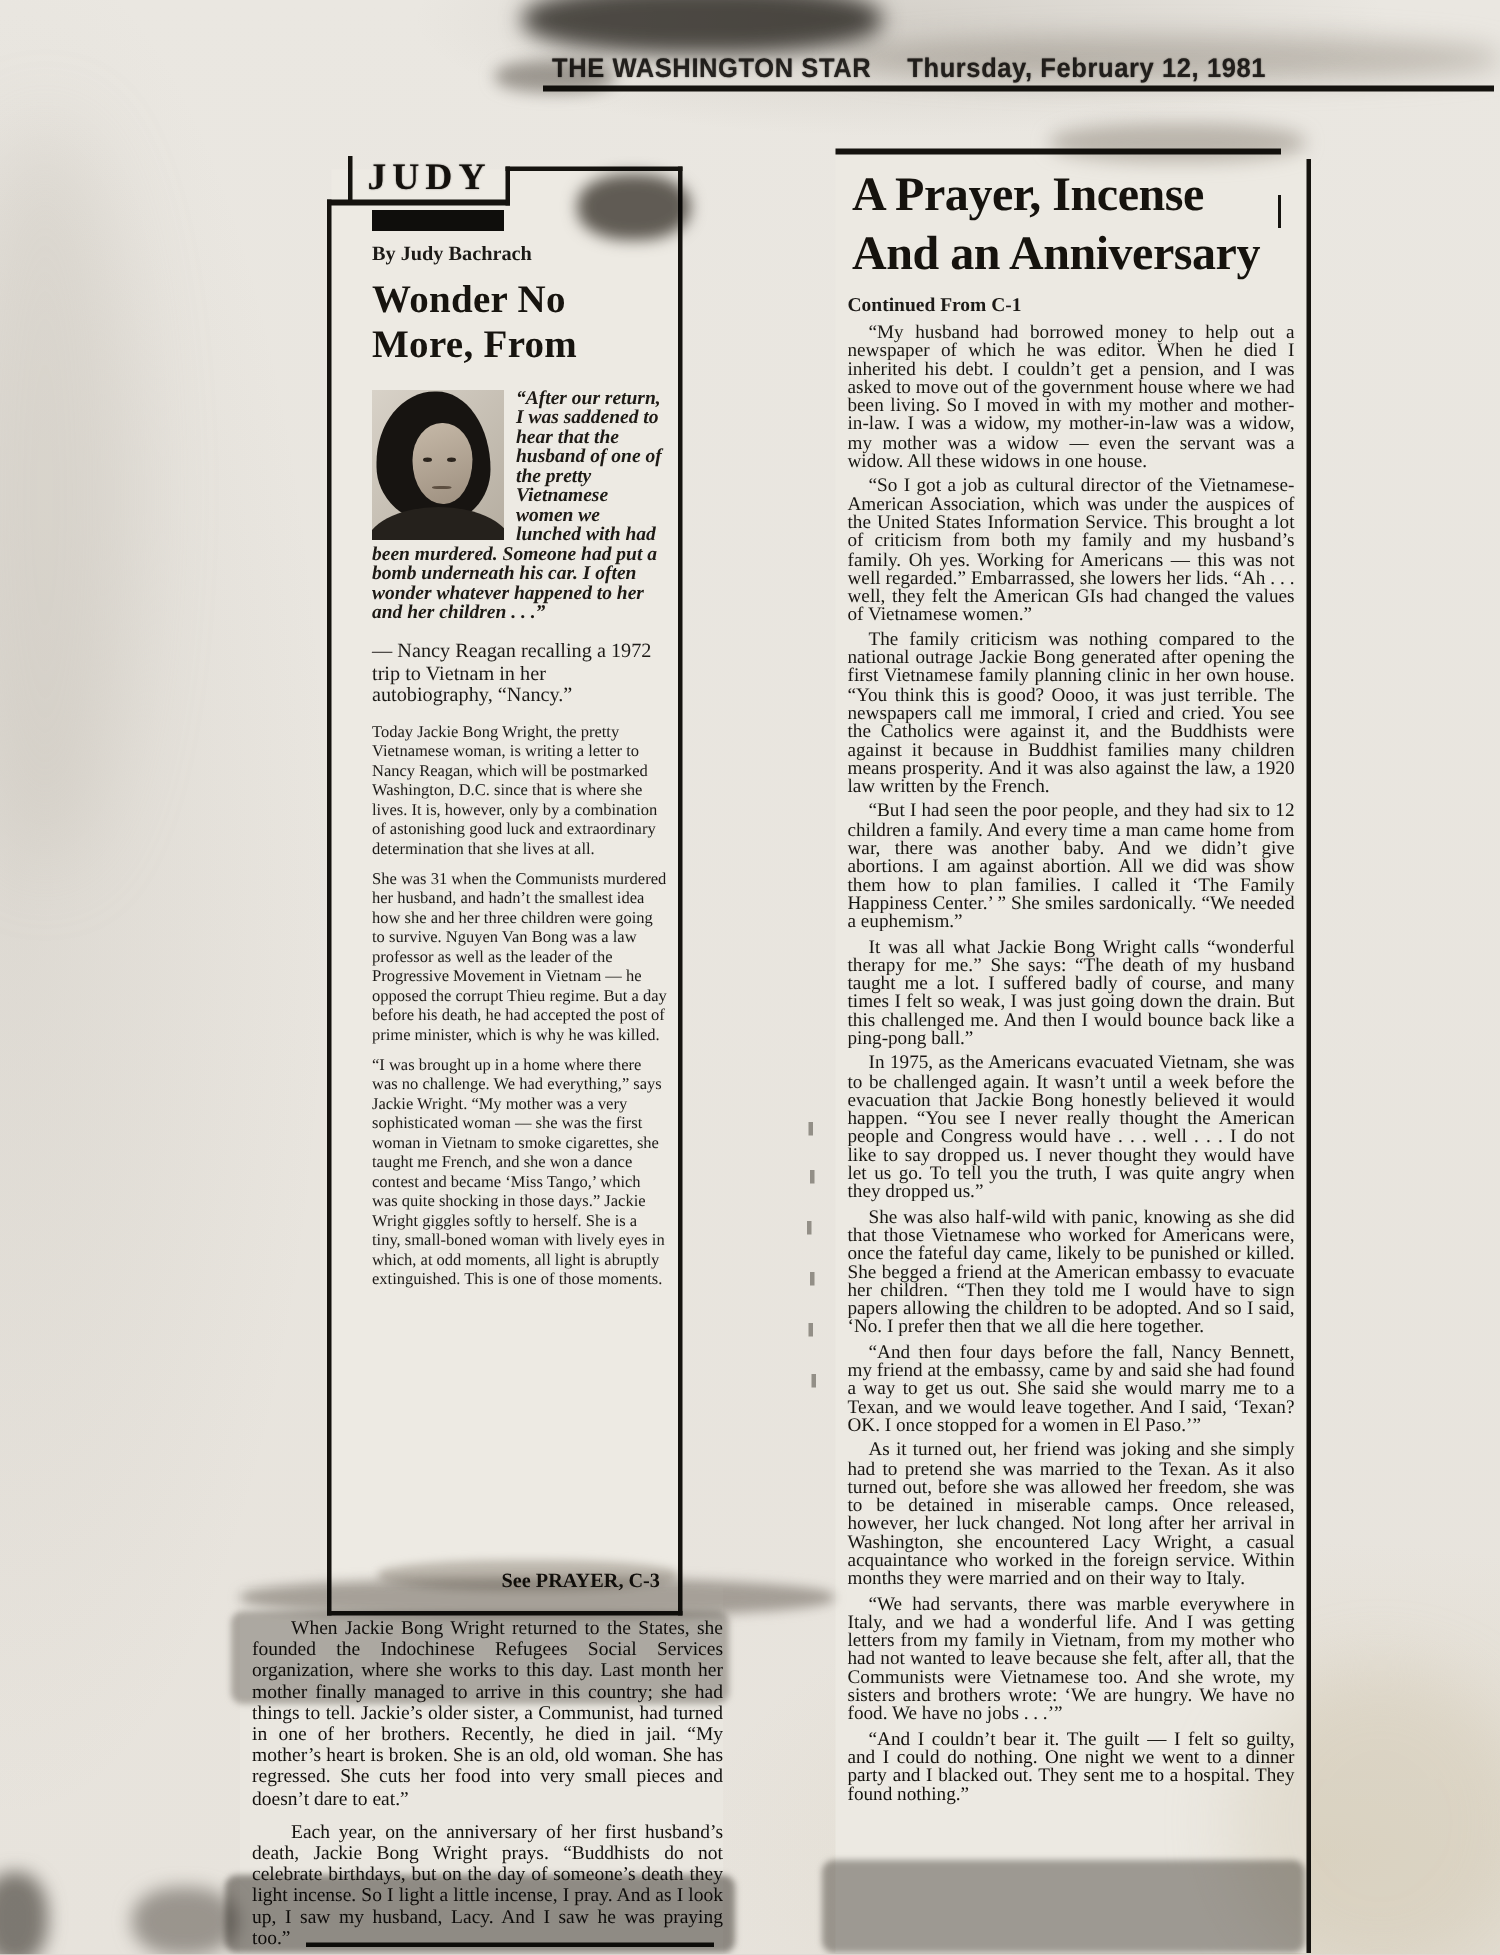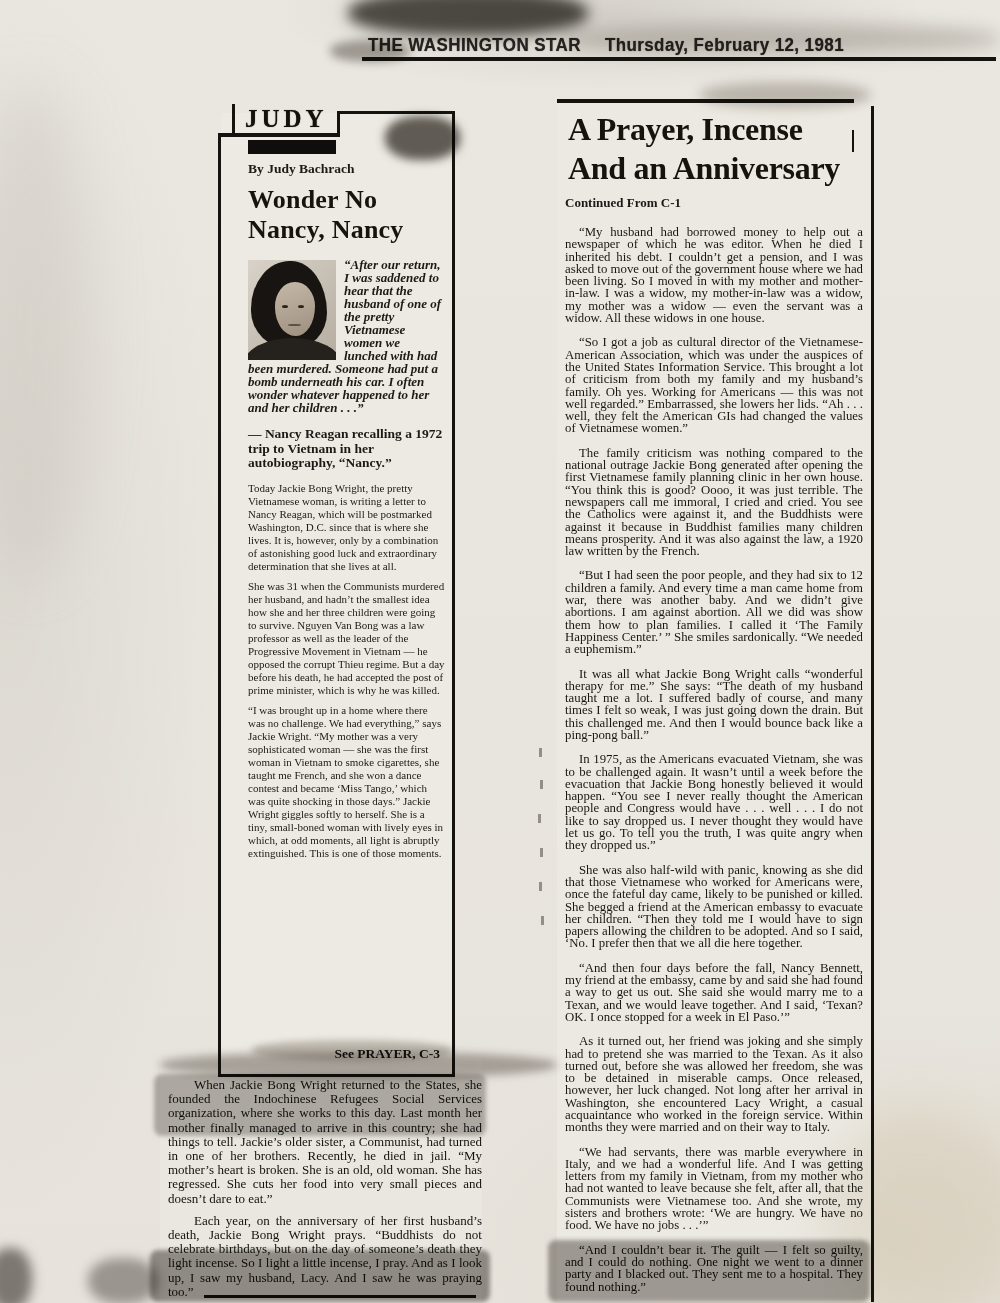--- a/index.html
+++ b/index.html
@@ -32,35 +32,35 @@
   .photo{float:left;width:88px;height:100px;margin:2px 8px 2px 0;position:relative;overflow:hidden;
     background:linear-gradient(135deg,#d8d2c8,#b5ada0);}
   .photo .hair{position:absolute;left:3px;top:1px;width:76px;height:88px;background:#171411;
     border-radius:52% 48% 46% 54%/55% 60% 42% 44%;}
   .photo .face{position:absolute;left:27px;top:22px;width:40px;height:54px;
     background:linear-gradient(160deg,#c6b9a8,#9d8f7f);border-radius:50% 50% 48% 52%/46% 46% 56% 54%;}
   .photo .eye{position:absolute;width:6px;height:3px;background:#2b241d;border-radius:50%;}
   .photo .mouth{position:absolute;left:40px;top:64px;width:13px;height:2px;background:#5d4f41;border-radius:40%;}
   .photo .shoulders{position:absolute;left:-4px;bottom:-8px;width:110%;height:30px;background:#25211c;
     border-radius:50% 50% 0 0/85% 85% 0 0;}
-  .attribution{font-weight:bold;font-size:13.5px;line-height:14.5px;margin:7px 0 11px;}
+  .attribution{font-weight:normal;font-size:13.5px;line-height:14.5px;margin:7px 0 11px;}
   .left-col p.body{font-size:11px;line-height:13px;margin:0 0 7px;}
   .see-prayer{position:absolute;left:280px;top:1046px;width:160px;z-index:3;text-align:right;
     font-weight:bold;font-size:13.5px;color:#17140f;}
 
   
   .bottom-sec{position:absolute;left:168px;top:1078px;width:314px;z-index:2;}
   .bottom-sec p{font-size:13px;line-height:14.2px;margin:0 0 8px;text-align:justify;text-indent:26px;color:#14120f;}
 
   
   .r-headline{position:absolute;left:568px;top:110px;width:310px;z-index:2;font-weight:bold;
     font-size:32px;line-height:39px;letter-spacing:-.3px;color:#16130e;}
   .continued{position:absolute;left:565px;top:195px;z-index:2;font-weight:bold;font-size:13px;}
   .right-col{position:absolute;left:565px;top:214px;width:298px;z-index:2;}
-  .right-col p{font-size:12.8px;line-height:12.3px;margin:12px 0 4px;text-align:justify;text-indent:14px;color:#191713;}
+  .right-col p{font-size:12.8px;line-height:12.3px;margin:1px 0 4px;text-align:justify;text-indent:14px;color:#191713;}
   .right-col p.smudged{font-weight:normal;color:#13100c;}
 
   .gutter-dash{position:absolute;width:3px;height:9px;background:#4d4840;opacity:.55;z-index:2;}
 </style>
 </head>
 <body>
 
 <div class="page">
 
   <div class="bgpanel" style="left:221px;top:113px;width:231px;height:962px;background:#edeae3;"></div>
@@ -78,21 +78,21 @@
   <div class="rule" style="left:337px;top:111px;width:118px;height:3px;"></div>
   <div class="rule" style="left:218px;top:133px;width:3px;height:944px;"></div>
   <div class="rule" style="left:452px;top:111px;width:3px;height:966px;"></div>
   <div class="rule" style="left:218px;top:1074px;width:237px;height:3px;"></div>
 
   <div class="judy">JUDY</div>
 
   <div class="left-col">
     <div class="redact"></div>
     <div class="byline">By Judy Bachrach</div>
-    <div class="headline">Wonder No Nancy, Nancy</div>
+    <div class="headline">Wonder No More, From</div>
     <p class="quote">
       <span class="photo">
         <span class="hair"></span>
         <span class="face"></span>
         <span class="eye" style="left:34px;top:45px;"></span>
         <span class="eye" style="left:50px;top:45px;"></span>
         <span class="mouth"></span>
         <span class="shoulders"></span>
       </span><span>“After our return, I was saddened to hear that the husband of one of the pretty Vietnamese women we lunched with had been murdered. Someone had put a bomb underneath his car. I often wonder whatever happened to her and her children . . .”</span>
     </p>
@@ -119,21 +119,21 @@
   </div>
   <div class="continued">Continued From C-1</div>
   <div class="right-col">
     <p>“My husband had borrowed money to help out a newspaper of which he was editor. When he died I inherited his debt. I couldn’t get a pension, and I was asked to move out of the government house where we had been living. So I moved in with my mother and mother-in-law. I was a widow, my mother-in-law was a widow, my mother was a widow — even the servant was a widow. All these widows in one house.</p>
     <p>“So I got a job as cultural director of the Vietnamese-American Association, which was under the auspices of the United States Information Service. This brought a lot of criticism from both my family and my husband’s family. Oh yes. Working for Americans — this was not well regarded.” Embarrassed, she lowers her lids. “Ah . . . well, they felt the American GIs had changed the values of Vietnamese women.”</p>
     <p>The family criticism was nothing compared to the national outrage Jackie Bong generated after opening the first Vietnamese family planning clinic in her own house. “You think this is good? Oooo, it was just terrible. The newspapers call me immoral, I cried and cried. You see the Catholics were against it, and the Buddhists were against it because in Buddhist families many children means prosperity. And it was also against the law, a 1920 law written by the French.</p>
     <p>“But I had seen the poor people, and they had six to 12 children a family. And every time a man came home from war, there was another baby. And we didn’t give abortions. I am against abortion. All we did was show them how to plan families. I called it ‘The Family Happiness Center.’ ” She smiles sardonically. “We needed a euphemism.”</p>
     <p>It was all what Jackie Bong Wright calls “wonderful therapy for me.” She says: “The death of my husband taught me a lot. I suffered badly of course, and many times I felt so weak, I was just going down the drain. But this challenged me. And then I would bounce back like a ping-pong ball.”</p>
     <p>In 1975, as the Americans evacuated Vietnam, she was to be challenged again. It wasn’t until a week before the evacuation that Jackie Bong honestly believed it would happen. “You see I never really thought the American people and Congress would have . . . well . . . I do not like to say dropped us. I never thought they would have let us go. To tell you the truth, I was quite angry when they dropped us.”</p>
     <p>She was also half-wild with panic, knowing as she did that those Vietnamese who worked for Americans were, once the fateful day came, likely to be punished or killed. She begged a friend at the American embassy to evacuate her children. “Then they told me I would have to sign papers allowing the children to be adopted. And so I said, ‘No. I prefer then that we all die here together.</p>
-    <p>“And then four days before the fall, Nancy Bennett, my friend at the embassy, came by and said she had found a way to get us out. She said she would marry me to a Texan, and we would leave together. And I said, ‘Texan? OK. I once stopped for a week in El Paso.’”</p>
+    <p>“And then four days before the fall, Nancy Bennett, my friend at the embassy, came by and said she had found a way to get us out. She said she would marry me to a Texan, and we would leave together. And I said, ‘Texan? OK. I once stopped for a women in El Paso.’”</p>
     <p>As it turned out, her friend was joking and she simply had to pretend she was married to the Texan. As it also turned out, before she was allowed her freedom, she was to be detained in miserable camps. Once released, however, her luck changed. Not long after her arrival in Washington, she encountered Lacy Wright, a casual acquaintance who worked in the foreign service. Within months they were married and on their way to Italy.</p>
     <p>“We had servants, there was marble everywhere in Italy, and we had a wonderful life. And I was getting letters from my family in Vietnam, from my mother who had not wanted to leave because she felt, after all, that the Communists were Vietnamese too. And she wrote, my sisters and brothers wrote: ‘We are hungry. We have no food. We have no jobs . . .’”</p>
     <p class="smudged">“And I couldn’t bear it. The guilt — I felt so guilty, and I could do nothing. One night we went to a dinner party and I blacked out. They sent me to a hospital. They found nothing.”</p>
   </div>
 
   <div class="gutter-dash" style="left:539px;top:748px;"></div>
   <div class="gutter-dash" style="left:540px;top:780px;"></div>
   <div class="gutter-dash" style="left:538px;top:814px;"></div>
   <div class="gutter-dash" style="left:540px;top:848px;"></div>
   <div class="gutter-dash" style="left:539px;top:882px;"></div>

